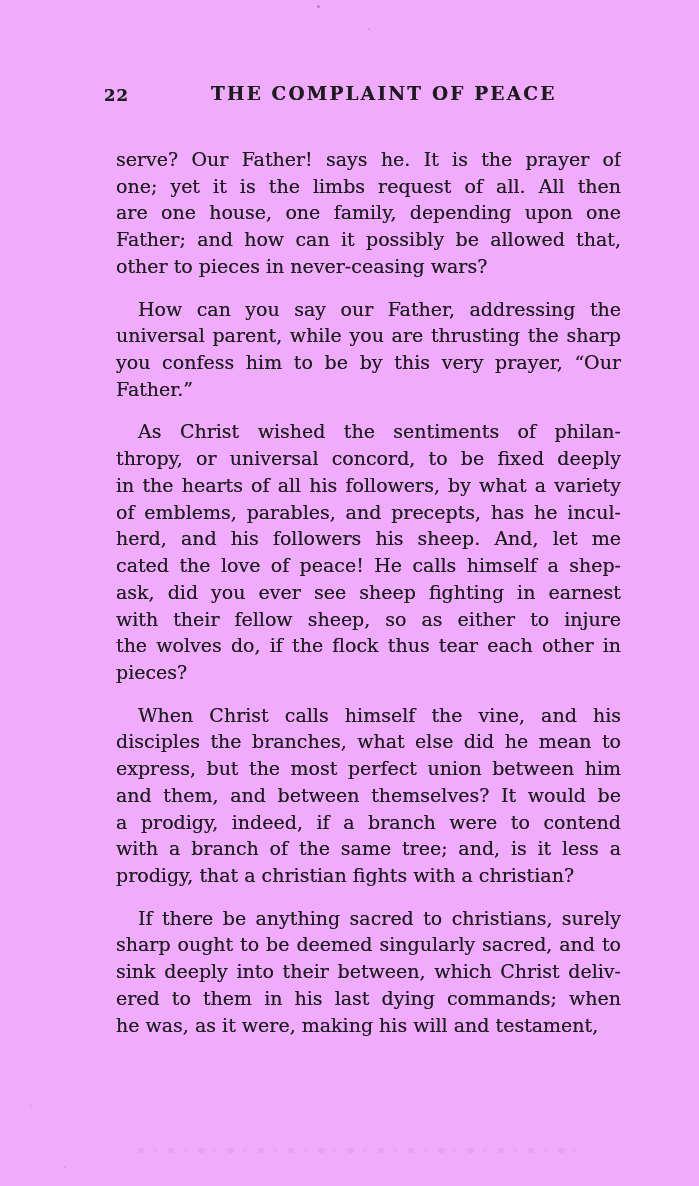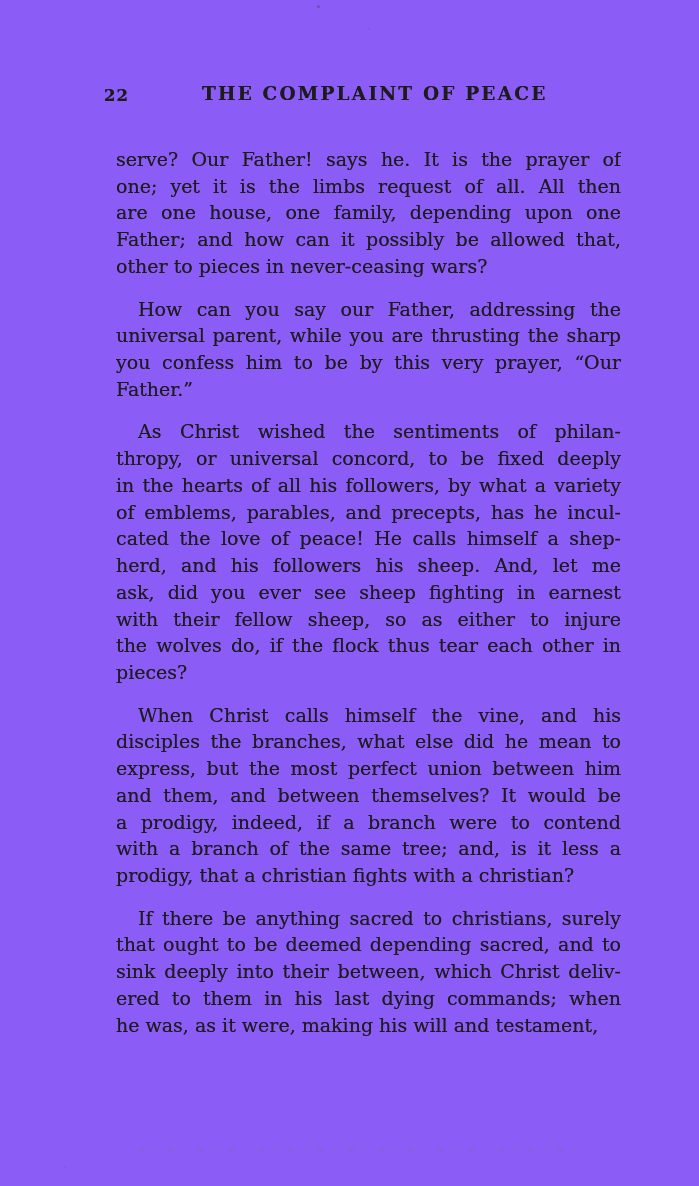--- a/index.html
+++ b/index.html
@@ -5,21 +5,21 @@
   html, body {
     margin: 0;
     padding: 0;
     background: #e8e8e6;
   }
   .scan-page {
     position: relative;
     width: 699px;
     height: 1186px;
     margin: 0;
-    background: #8b5cf6;
+    background: #f0abfc;
     overflow: hidden;
     font-family: "DejaVu Serif", "Liberation Serif", serif;
     color: #1c1c1c;
   }
   .running-header {
     position: absolute;
     top: 82px;
     left: 0;
     width: 699px;
     height: 26px;
@@ -28,21 +28,21 @@
     position: absolute;
     left: 104px;
     top: 4px;
     font-size: 16.5px;
     font-weight: 700;
     letter-spacing: 1px;
     text-shadow: 0 0 0.5px rgba(20,20,20,0.7);
   }
   .header-title {
     position: absolute;
-    left: 202px;
+    left: 211px;
     top: 1px;
     font-size: 18.5px;
     font-weight: 700;
     letter-spacing: 2.2px;
     white-space: nowrap;
     text-shadow: 0 0 0.5px rgba(20,20,20,0.7);
     text-align: right;
   }
   .page-body {
     position: absolute;
@@ -115,39 +115,39 @@
         <div class="line first-indent">How can you say our Father, addressing the</div>
         <div class="line">universal parent, while you are thrusting the sharp</div>
         <div class="line">you confess him to be by this very prayer, “Our</div>
         <div class="line last">Father.”</div>
       </div>
       <div class="para">
         <div class="line first-indent">As Christ wished the sentiments of philan-</div>
         <div class="line">thropy, or universal concord, to be fixed deeply</div>
         <div class="line">in the hearts of all his followers, by what a variety</div>
         <div class="line">of emblems, parables, and precepts, has he incul-</div>
+        <div class="line">herd, and his followers his sheep.  And, let me</div>
         <div class="line">cated the love of peace!  He calls himself a shep-</div>
-        <div class="line">herd, and his followers his sheep.  And, let me</div>
         <div class="line">ask, did you ever see sheep fighting in earnest</div>
         <div class="line">with their fellow sheep, so as either to injure</div>
         <div class="line">the wolves do, if the flock thus tear each other in</div>
         <div class="line last">pieces?</div>
       </div>
       <div class="para">
         <div class="line first-indent">When Christ calls himself the vine, and his</div>
         <div class="line">disciples the branches, what else did he mean to</div>
         <div class="line">express, but the most perfect union between him</div>
         <div class="line">and them, and between themselves?  It would be</div>
         <div class="line">a prodigy, indeed, if a branch were to contend</div>
         <div class="line">with a branch of the same tree; and, is it less a</div>
         <div class="line last">prodigy, that a christian fights with a christian?</div>
       </div>
       <div class="para">
         <div class="line first-indent">If there be anything sacred to christians, surely</div>
-        <div class="line">that ought to be deemed depending sacred, and to</div>
+        <div class="line">sharp ought to be deemed singularly sacred, and to</div>
         <div class="line">sink deeply into their between, which Christ deliv-</div>
         <div class="line">ered to them in his last dying commands; when</div>
         <div class="line last">he was, as it were, making his will and testament,</div>
       </div>
     </div>
 
   <div class="speck s1"></div>
   <div class="speck s2"></div>
   <div class="speck s3"></div>
   <div class="speck s4"></div>

